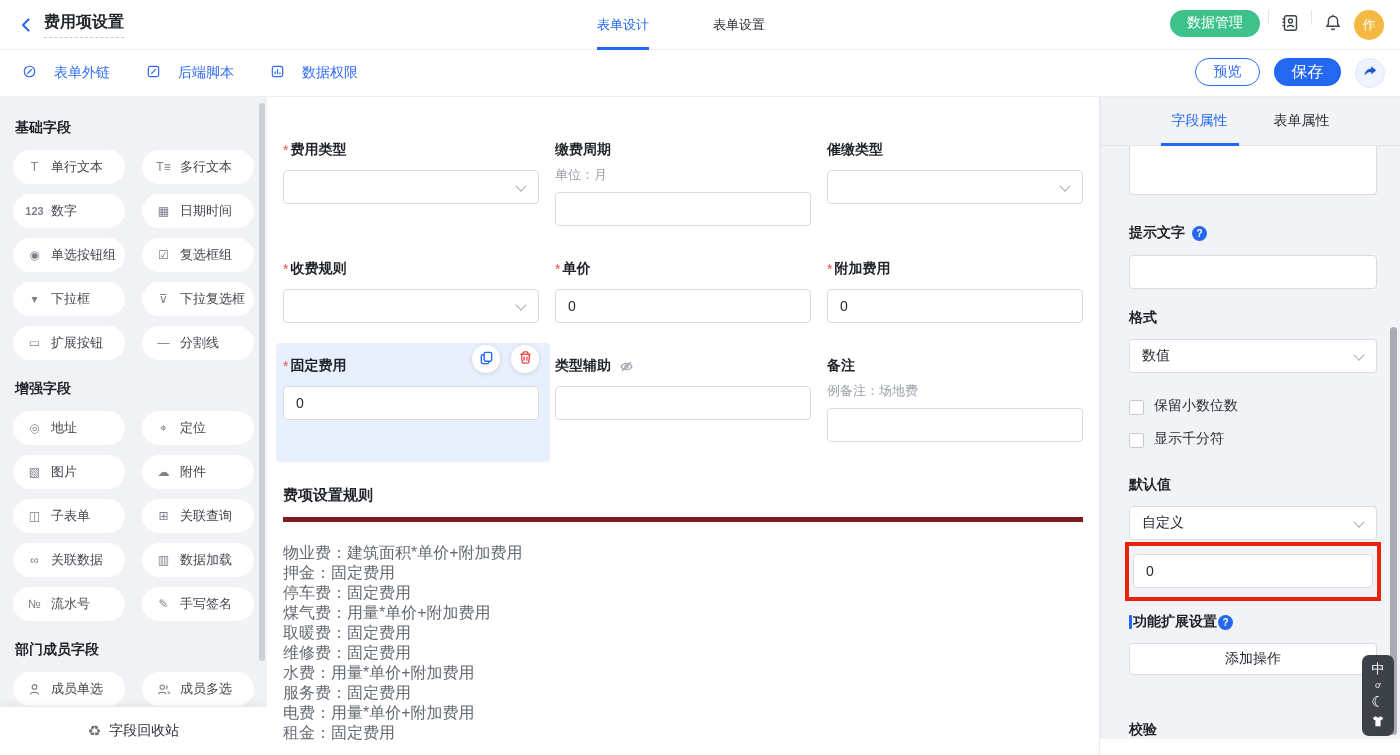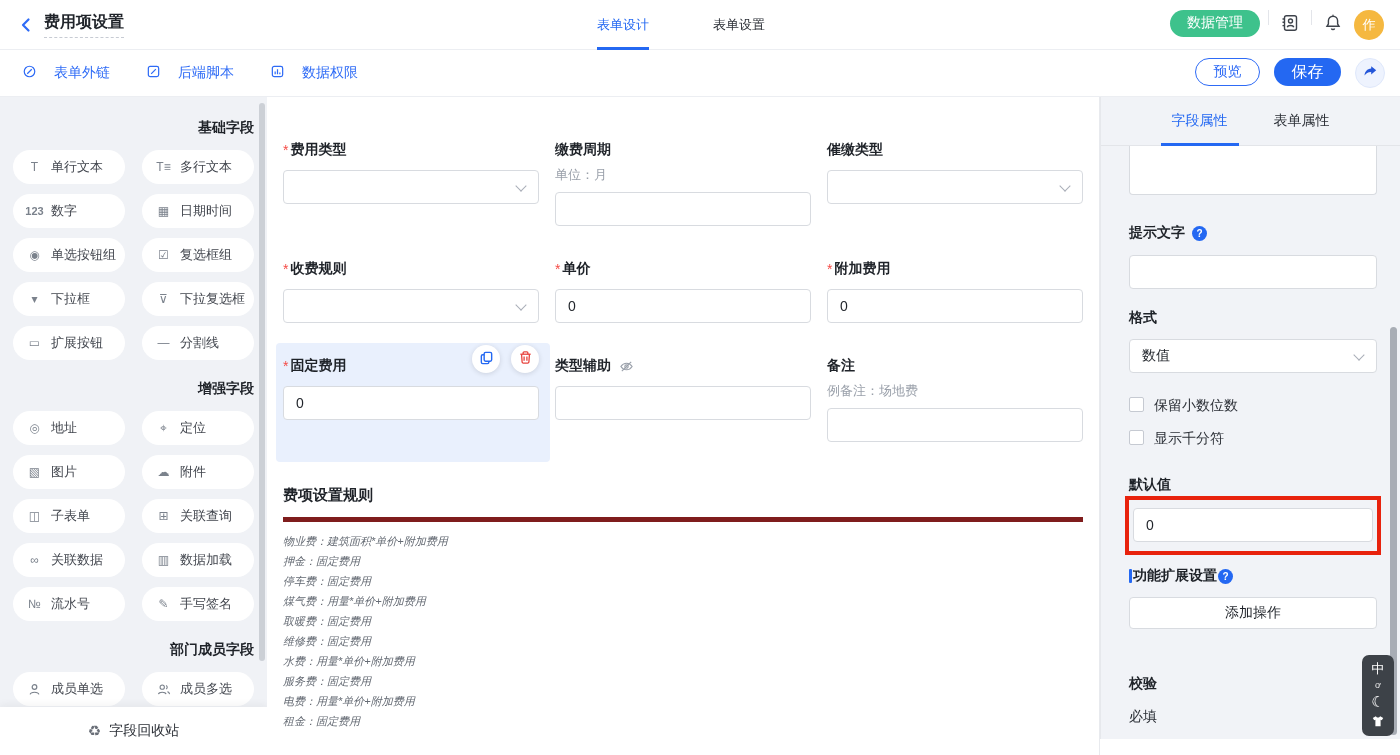--- a/index.html
+++ b/index.html
@@ -24,21 +24,21 @@
   .tb-left { display:flex; gap:36px; margin-left:22px; }
   .tb-link { display:flex; align-items:center; gap:17px; color:#2e6bf6; font-size:14px; cursor:pointer; }
   .tb-right { margin-left:auto; margin-right:15px; display:flex; align-items:flex-start; gap:14px; }
   .btn-preview { width:65px; height:28px; border:1px solid #2e6bf6; color:#2e6bf6; border-radius:15px; background:#fff; font-size:14px; display:flex; align-items:center; justify-content:center; cursor:pointer; }
   .btn-save { width:67px; height:28px; background:#2468f2; color:#fff; border-radius:15px; font-size:16px; display:flex; align-items:center; justify-content:center; cursor:pointer; }
   .btn-share { width:30px; height:30px; border-radius:50%; background:#eef3fe; border:1px solid #dfe8fb; display:flex; align-items:center; justify-content:center; cursor:pointer; }
 
   
   .sidebar { position:absolute; top:97px; left:0; width:267px; bottom:0; background:#f0f2f6; overflow:hidden; }
   .sidebar-inner { padding:16px 13px 0 13px; }
-  .sb-title { font-size:14px; font-weight:700; color:#1f2329; margin:6px 0 13px 2px;text-align:right; }
+  .sb-title { font-size:14px; font-weight:700; color:#1f2329; margin:6px 0 13px 2px; }
   .sb-grid { display:grid; grid-template-columns:1fr 1fr; gap:10px 17px; margin-bottom:20px; }
   .sb-pill { height:34px; background:#fff; border-radius:17px; display:flex; align-items:center; padding-left:13px; font-size:13px; color:#42464e; gap:8px; cursor:grab; white-space:nowrap; }
   .sb-icon { width:17px; display:flex; justify-content:center; align-items:center; color:#7b828c; font-size:12px; flex:none; }
   .sb-footer { position:absolute; bottom:0; left:0; width:267px; height:48px; background:#fff; display:flex; align-items:center; justify-content:center; gap:8px; font-size:14px; color:#2b2f36; box-shadow:0 -2px 8px rgba(31,35,41,.06); cursor:pointer; }
   .recycle-glyph { color:#6a6f78; font-size:15px; }
   .sb-scroll { position:absolute; top:6px; right:2px; width:6px; height:558px; background:#ccd0d6; border-radius:3px; }
 
   
   .canvas { position:absolute; top:97px; left:267px; width:833px; bottom:0; background:#fff; overflow:hidden; border-right:1px solid #e8eaee; }
   .form-grid { display:grid; grid-template-columns:1fr 1fr 1fr; column-gap:16px; padding:30px 16px 0 16px; }
@@ -50,34 +50,34 @@
   .helper { font-size:13px; color:#9aa0aa; margin:-4px 0 8px 0; }
   .control { height:34px; background:#fff; border:1px solid #d8dbe0; border-radius:4px; display:flex; align-items:center; padding:0 12px; font-size:14px; color:#1f2329; position:relative; cursor:text; }
   .control.select { cursor:pointer; }
   .chev { position:absolute; right:13px; top:11px; width:8px; height:8px; border-right:1.5px solid #a9aeb8; border-bottom:1.5px solid #a9aeb8; transform:rotate(45deg); }
   .fab { position:absolute; top:2px; right:0px; display:flex; gap:11px; z-index:2; }
   .fab .circ { width:28px; height:28px; border-radius:50%; background:#fff; box-shadow:0 1px 5px rgba(31,35,41,.15); display:flex; align-items:center; justify-content:center; cursor:pointer; }
   .eye { display:flex; align-items:center; margin-left:3px; }
 
   .rules { margin:24px 16px 0 16px; }
   .rules-title { font-size:15px; font-weight:700; color:#1f2329; padding-bottom:12px; border-bottom:5px solid #7f1d1d; }
-  .rules-lines { margin-top:9px; font-size:11px; color:#646a73; line-height:20px;font-style:italic; }
+  .rules-lines { margin-top:21px; font-size:16px; color:#646a73; line-height:20px; }
 
   
   .panel { position:absolute; top:97px; left:1100px; width:300px; bottom:16px; background:#f1f3f7; border-left:1px solid #e6e8ec; overflow:hidden; }
   .panel-tabs { height:49px; display:flex; align-items:center; justify-content:center; gap:46px; border-bottom:1px solid #e3e5e9; }
   .ptab { font-size:14px; color:#2b2f36; height:49px; display:flex; align-items:center; position:relative; cursor:pointer; }
   .ptab.active { color:#2468f2; }
   .ptab.active::after { content:""; position:absolute; left:-11px; right:-11px; bottom:0; height:3px; background:#2468f2; }
   .panel-body { padding:0 23px 0 28px; position:relative; }
   .cut-input { height:49px; background:#fff; border:1px solid #d8dbe0; border-top:none; border-radius:0 0 4px 4px; cursor:text; }
   .p-label { font-size:14px; font-weight:700; color:#1f2329; display:flex; align-items:center; gap:7px; }
   .qmark { width:15px; height:15px; border-radius:50%; background:#2468f2; color:#fff; font-size:10px; display:flex; align-items:center; justify-content:center; font-weight:700; cursor:pointer; }
   .p-input { height:34px; background:#fff; border:1px solid #d8dbe0; border-radius:4px; display:flex; align-items:center; padding:0 12px; font-size:14px; color:#1f2329; position:relative; cursor:text; }
-  .p-check { display:flex; align-items:flex-start; gap:10px; font-size:14px; color:#2b2f36; cursor:pointer; }
+  .p-check { display:flex; align-items:flex-end; gap:10px; font-size:14px; color:#2b2f36; cursor:pointer; }
   .cbox { width:15px; height:15px; border:1px solid #c6cad2; border-radius:2px; background:#fff; flex:none; }
   .red-annot { border:4px solid #e8220d; margin:2px -4px 0 -4px; padding:8px 4px 9px 4px; }
   .ext-row { display:flex; align-items:center; gap:1px; margin-top:12px; }
   .ext-bar { width:3px; height:14px; background:#2468f2; border-radius:1px; }
   .btn-add { height:32px; background:#fff; border:1px solid #d8dbe0; border-radius:4px; display:flex; align-items:center; justify-content:center; font-size:14px; color:#1f2329; margin-top:12px; cursor:pointer; }
   .p-scroll { position:absolute; top:230px; right:3px; width:7px; height:408px; background:#a8adb5; border-radius:4px; }
 
   
   .float-widget { position:absolute; left:1362px; top:655px; width:32px; height:81px; background:#3d4248; border-radius:7px; display:flex; flex-direction:column; align-items:center; justify-content:space-between; padding:7px 0 8px 0; color:#fff; z-index:6; }
   .fw-lang { font-size:13px; line-height:13px; cursor:pointer; }
@@ -445,20 +445,24 @@
     <div class="p-check mt24">
       <span class="cbox"></span>
       <span>保留小数位数</span>
     </div>
     <div class="p-check mt15">
       <span class="cbox"></span>
       <span>显示千分符</span>
     </div>
 
     <div class="p-label mt28">默认值</div>
+    <div class="p-input mt12">
+        <span>自定义</span>
+        <span class="chev"></span>
+      </div>
 
     <div class="red-annot">
       <div class="p-input">
           <span>0</span>
         </div>
     </div>
 
     <div class="ext-row">
       <span class="ext-bar"></span>
       <span class="p-label">功能扩展设置</span>

